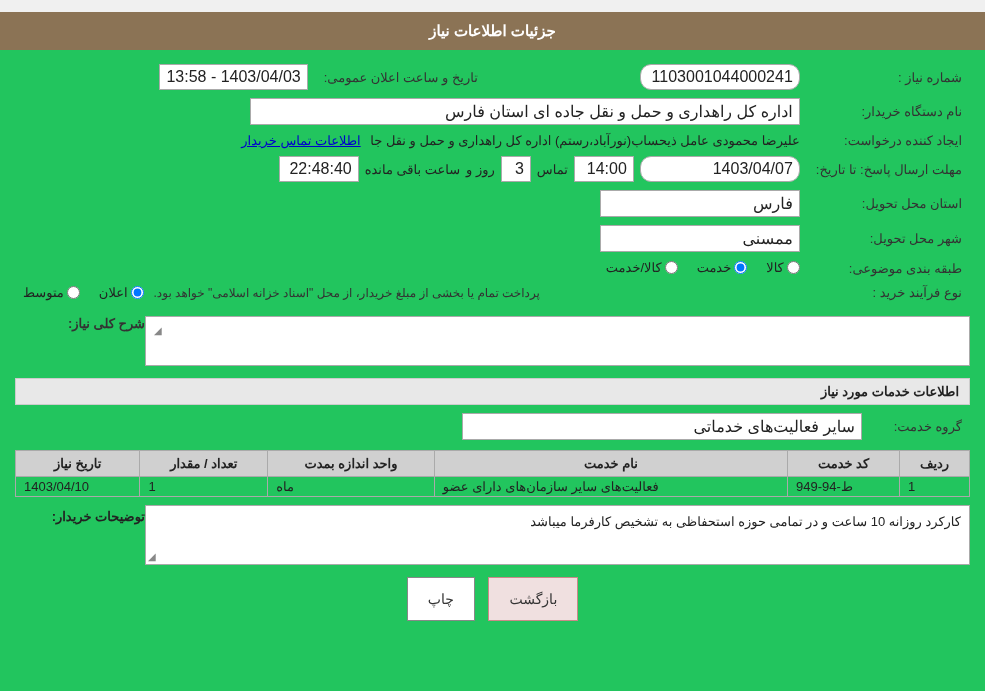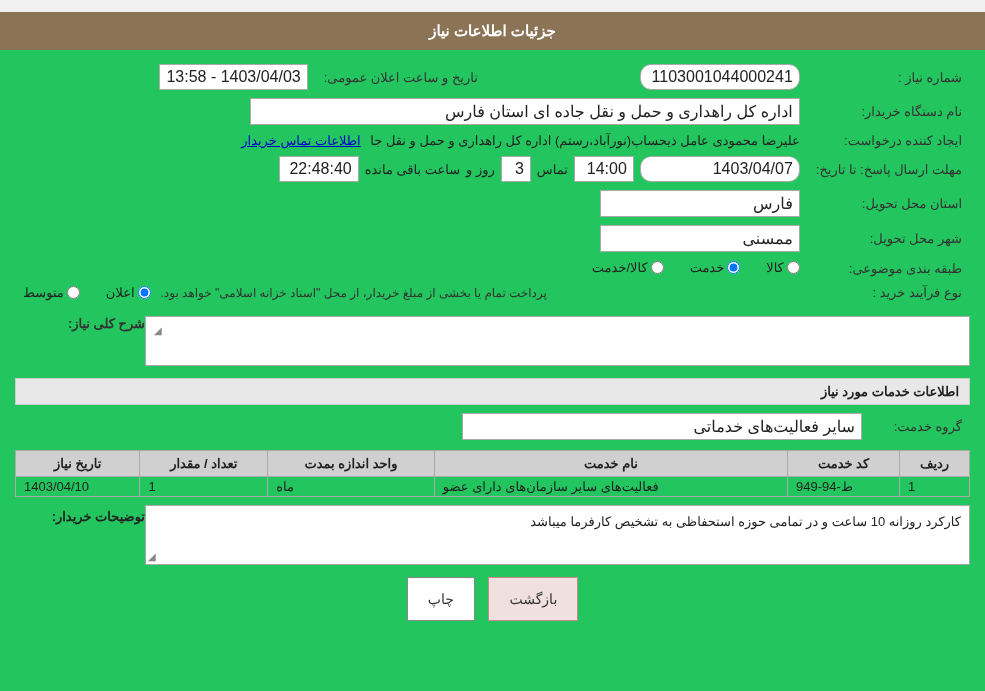--- a/index.html
+++ b/index.html
@@ -140,21 +140,21 @@
       color: #333;
     }
     .btn-back {
       background: #f0e0e0;
       border: 1px solid #cc8888;
       color: #333;
     }
     .radio-group {
       display: inline-flex;
       flex-direction: row-reverse;
-      gap: 26px;
+      gap: 19px;
     }
     .radio-item {
       display: inline-flex;
       align-items: center;
       flex-direction: row-reverse;
       gap: 3px;
     }
   </style>
 </head>
 <body>

